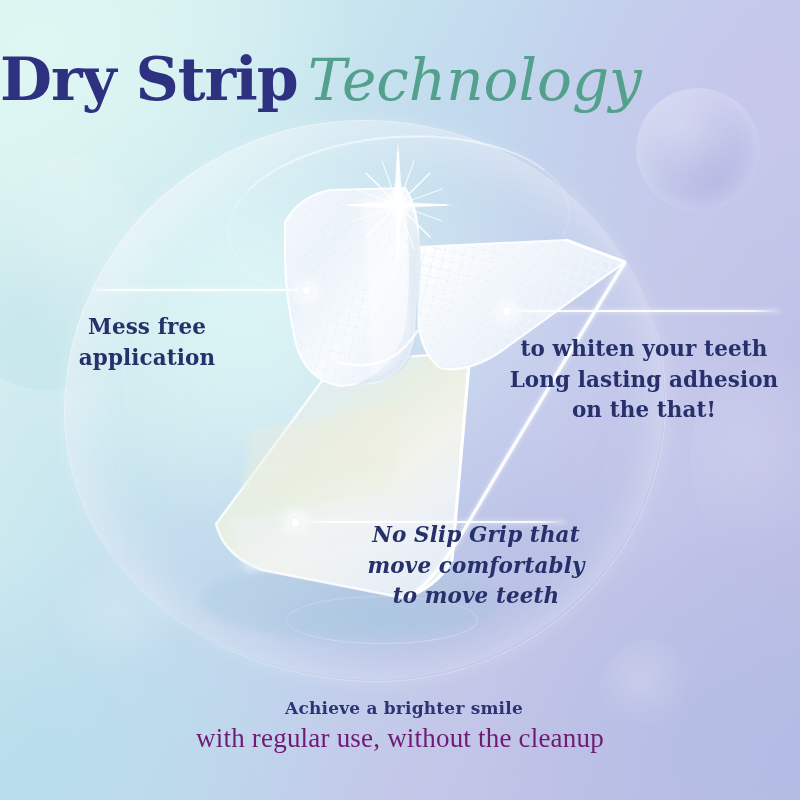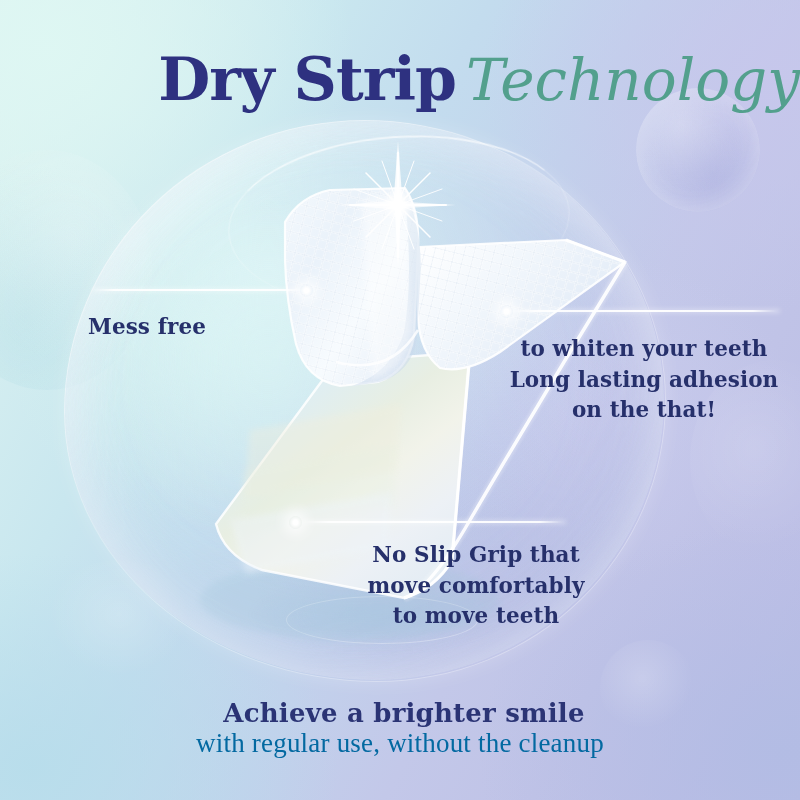--- a/index.html
+++ b/index.html
@@ -179,21 +179,21 @@
     background: radial-gradient(circle, #ffffff 0%, #ffffff 26%, rgba(255,255,255,0.55) 48%, rgba(255,255,255,0) 76%);
     box-shadow: 0 0 13px 5px rgba(255,255,255,0.80);
   }
 
   
   #title {
     position: absolute;
     left: 0;
     top: 44px;
     width: 800px;
-    text-align: right;
+    text-align: left;
     white-space: nowrap;
   }
   .t-bold {
     font-family: "DejaVu Serif", "Liberation Serif", serif;
     font-weight: 700;
     font-size: 60px;
     letter-spacing: -1px;
     color: #2e3180;
   }
   .t-italic {
@@ -211,45 +211,46 @@
     color: #26306b;
     font-family: "DejaVu Serif", "Liberation Serif", serif;
     font-weight: 700;
     font-size: 21.5px;
     line-height: 1.42;
     text-align: center;
     letter-spacing: 0.1px;
   }
   #callout-left  { left: 24px;  top: 312px; width: 246px; }
   #callout-right { left: 498px; top: 334px; width: 292px; }
-  #callout-bottom{ left: 340px; top: 540px; width: 272px; }
+  #callout-bottom{ left: 340px; top: 520px; width: 272px; font-style: italic; }
 
   #footer {
     position: absolute;
     left: 0;
     top: 698px;
     width: 800px;
     text-align: center;
     color: #2b3475;
   }
   .f-line1 {
     font-family: "DejaVu Serif", "Liberation Serif", serif;
     font-weight: 700;
-    font-size: 26px;
+    font-size: 17px;
     letter-spacing: 0.2px;
     display: block;
     padding-left: 8px;
   }
   .f-line2 {
     font-family: "Liberation Serif", "DejaVu Serif", serif;
     font-weight: 400;
     font-size: 27px;
     letter-spacing: 0.2px;
     display: block;
-    color: #0369a1;
+    margin-top: 5px;
+    color: #701a75;
   }
 </style>
 </head>
 <body>
 
 <div id="stage">
 
   <div class="bg-base"></div>
   <div class="bg-wash-a"></div>
   <div class="bg-wash-b"></div>
@@ -392,20 +393,21 @@
 
   <div class="leader" style="left:302px; top:521px; width:264px;"></div>
   <div class="node" style="left:289px; top:516px;"></div>
 
   <div id="title">
     <span class="t-bold">Dry Strip</span><span class="t-italic">Technology</span>
   </div>
 
   <div class="callout" id="callout-left">
     <div>Mess free</div>
+    <div>application</div>
   </div>
 
   <div class="callout" id="callout-right">
     <div>to whiten your teeth</div>
     <div>Long lasting adhesion</div>
     <div>on the that!</div>
   </div>
 
   <div class="callout" id="callout-bottom">
     <div>No Slip Grip that</div>

